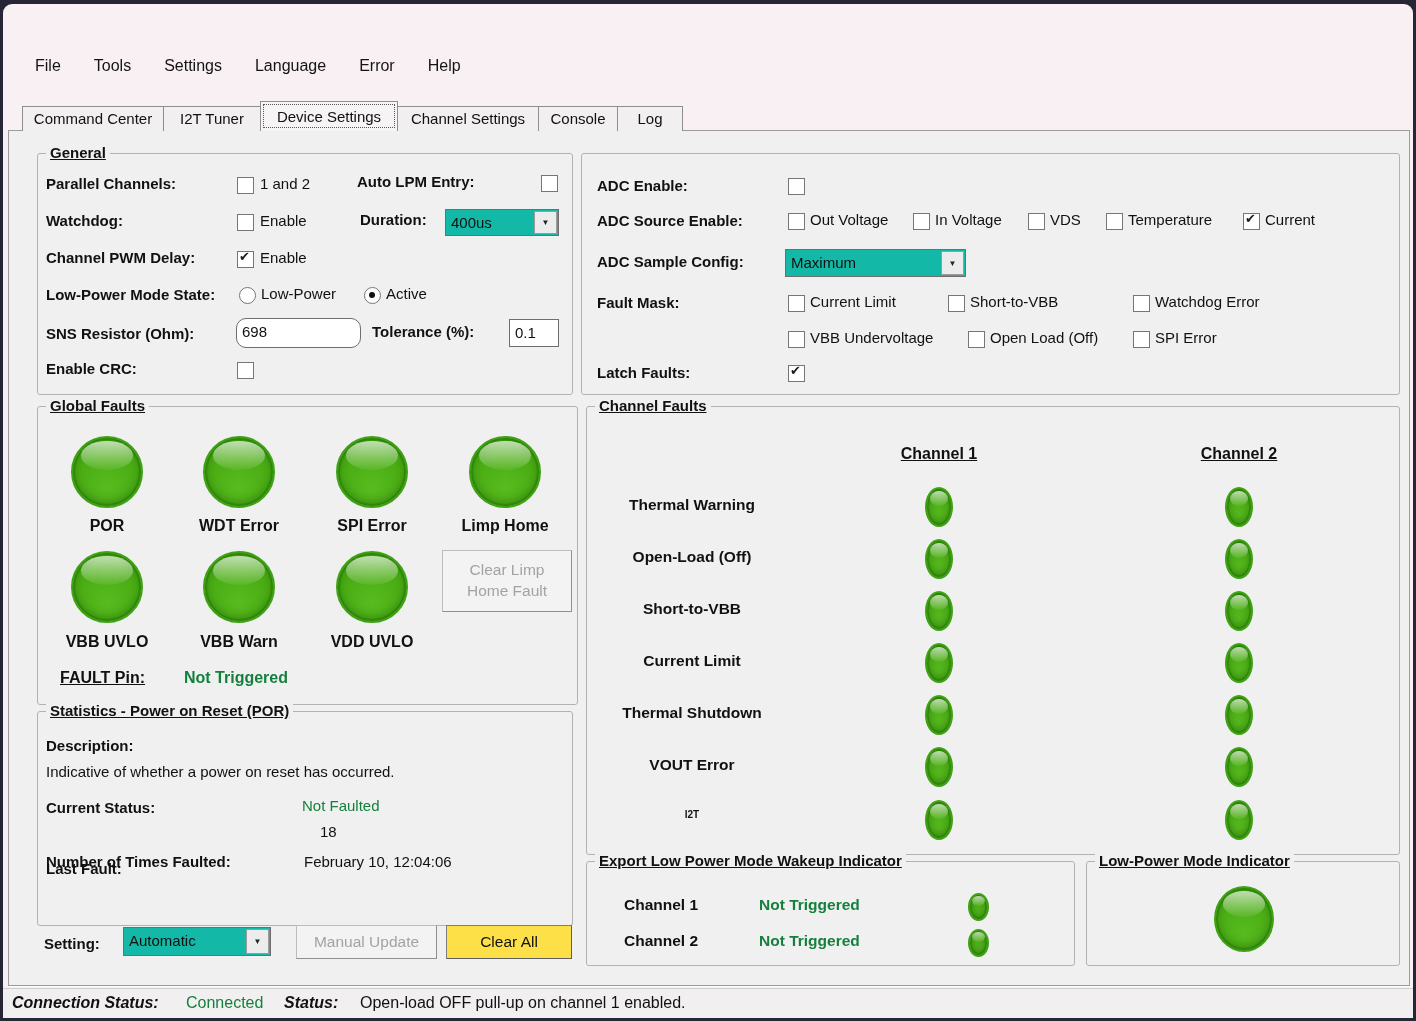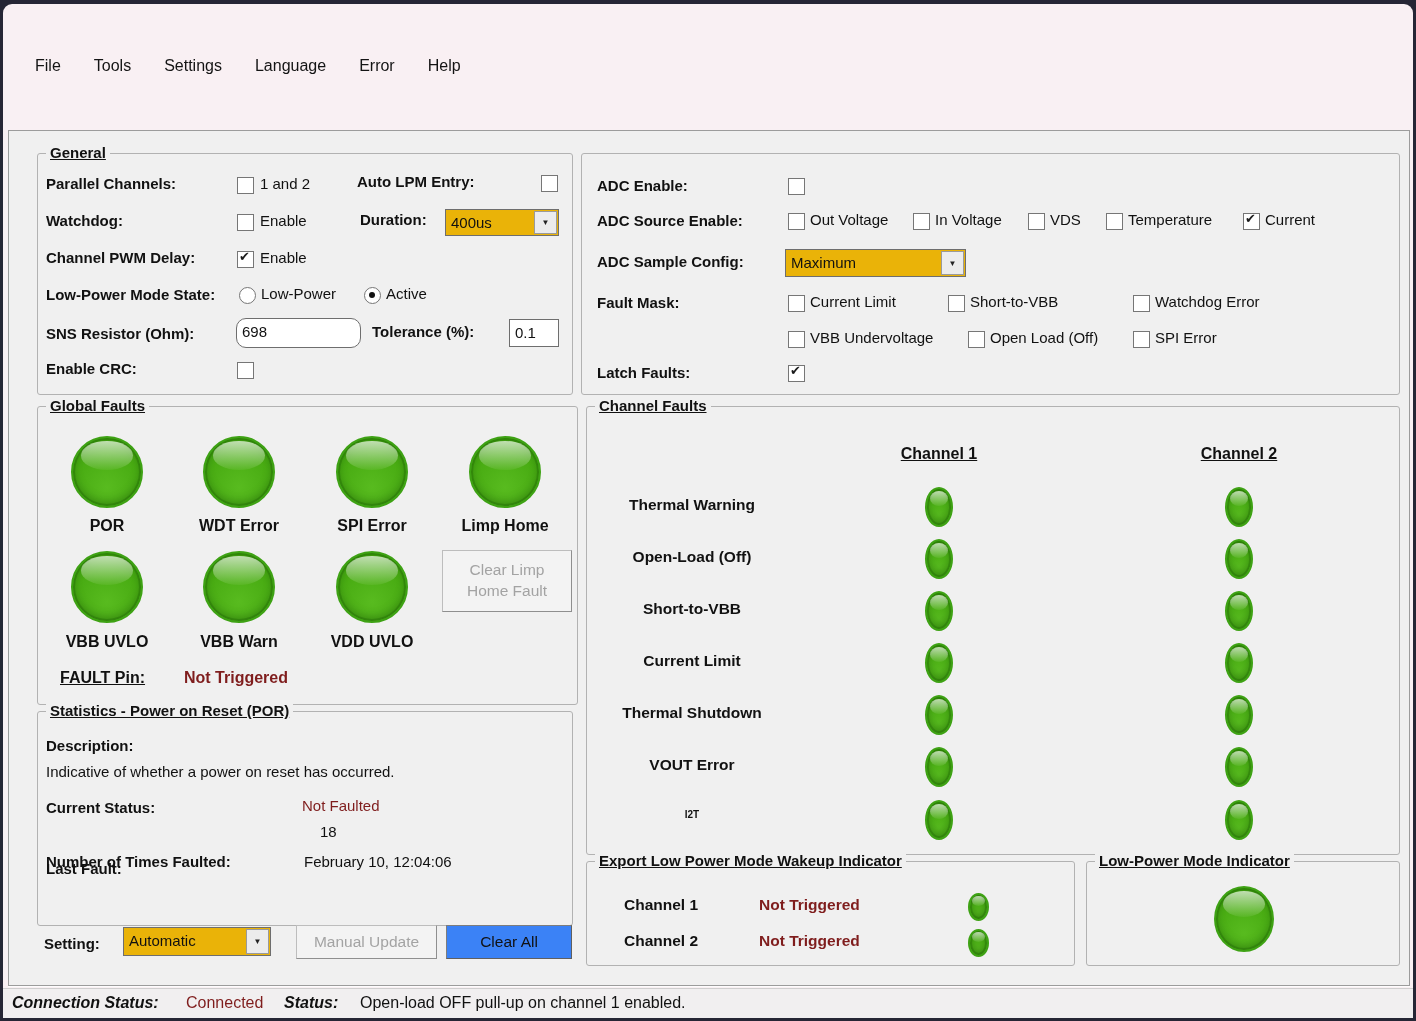--- a/index.html
+++ b/index.html
@@ -28,34 +28,34 @@
   .tab.active{height:29px;line-height:29px;background:#f6f4f5;outline:1px dotted #555;outline-offset:-4px;z-index:4;}
   
   .page{position:absolute;left:5px;top:126px;width:1400px;height:854px;background:#f0f0f0;
         border:1px solid #9c9c9c;box-shadow:0 1px 0 #fdfdfd;}
   
   .grp{position:absolute;border:1px solid #b2b2b2;border-radius:3px;background:#f0f0f0;}
   .gt{position:absolute;top:-10px;left:8px;background:#f0f0f0;padding:0 4px;font-size:15px;
       font-weight:bold;text-decoration:underline;white-space:nowrap;}
   .lab{font-size:15px;font-weight:bold;white-space:nowrap;}
   .txt{font-size:15px;white-space:nowrap;}
-  .green{color:#7f1d1d;text-align:center;}
+  .green{color:#15803d;text-align:center;}
   .u{text-decoration:underline;}
   
   .cb{width:15px;height:15px;background:#fff;border:1px solid #767676;display:inline-block;position:absolute;}
   .cb.checked::after{content:"\2714";position:absolute;left:1px;top:-3px;font-size:13px;color:#1a1a1a;}
   .rb{width:15px;height:15px;background:#fff;border:1px solid #767676;border-radius:50%;position:absolute;}
   .rb.sel::after{content:"";position:absolute;left:3.5px;top:3.5px;width:6px;height:6px;border-radius:50%;background:#111;}
   .tin{position:absolute;background:#fff;border:1px solid #6e6e6e;font-size:15px;padding:4px 5px 0 5px;box-sizing:border-box;}
-  .combo{position:absolute;background:#eab308;border:1px solid #6e6e6e;box-sizing:border-box;}
+  .combo{position:absolute;background:#14b8a6;border:1px solid #6e6e6e;box-sizing:border-box;}
   .combo .val{position:absolute;left:5px;top:4px;font-size:15px;white-space:nowrap;}
   .combo .arw{position:absolute;right:1px;top:1px;bottom:1px;width:21px;background:#ececec;
               border:1px solid #9a9a9a;display:flex;align-items:center;justify-content:center;
               font-size:8px;color:#222;}
-  .btn{position:absolute;background:#3b82f6;border:1px solid #7d7d7d;border-bottom-color:#5f5f5f;
+  .btn{position:absolute;background:#fde047;border:1px solid #7d7d7d;border-bottom-color:#5f5f5f;
        border-right-color:#5f5f5f;font-size:15.5px;display:flex;align-items:center;justify-content:center;
        text-align:center;box-sizing:border-box;}
   .btn.disabled{color:#a3a3a3;border:1px solid #bdbdbd;border-bottom-color:#8f8f8f;border-right-color:#8f8f8f;background:#f3f3f3;}
   
   .led{position:absolute;border-radius:50%;border:2px solid #3ea214;box-sizing:border-box;
        background:radial-gradient(circle at 50% 72%, #58bb1f 0%, #49ac13 55%, #358f0a 100%);
        box-shadow:inset 0 0 0 2px rgba(20,90,0,.28), inset 0 -4px 8px rgba(15,70,0,.35);}
   .led::before{content:"";position:absolute;left:12%;right:12%;top:5%;height:42%;border-radius:50%;
        background:linear-gradient(rgba(255,255,255,.68), rgba(255,255,255,.05));}
   .ledlab{position:absolute;font-size:16px;font-weight:bold;text-align:center;white-space:nowrap;}
@@ -72,20 +72,28 @@
 
   <div class="menubar">
     <span class="mitem">File</span>
     <span class="mitem">Tools</span>
     <span class="mitem">Settings</span>
     <span class="mitem">Language</span>
     <span class="mitem">Error</span>
     <span class="mitem">Help</span>
   </div>
 
+  <div class="tabstrip">
+    <div class="tab" style="width:128px;">Command Center</div>
+    <div class="tab" style="width:84px;">I2T Tuner</div>
+    <div class="tab active" style="width:124px;">Device Settings</div>
+    <div class="tab" style="width:128px;">Channel Settings</div>
+    <div class="tab" style="width:66px;">Console</div>
+    <div class="tab" style="width:52px;">Log</div>
+  </div>
 
   <div class="page">
 
     <div class="grp" style="left:28px;top:22px;width:534px;height:240px;">
       <span class="gt">General</span>
       <span class="lab abs" style="left:8px;top:21px;">Parallel Channels:</span>
       <span class="cb" style="left:199px;top:23px;"></span>
       <span class="txt abs" style="left:222px;top:21px;">1 and 2</span>
       <span class="lab abs" style="left:319px;top:19px;">Auto LPM Entry:</span>
       <span class="cb" style="left:503px;top:21px;"></span>

